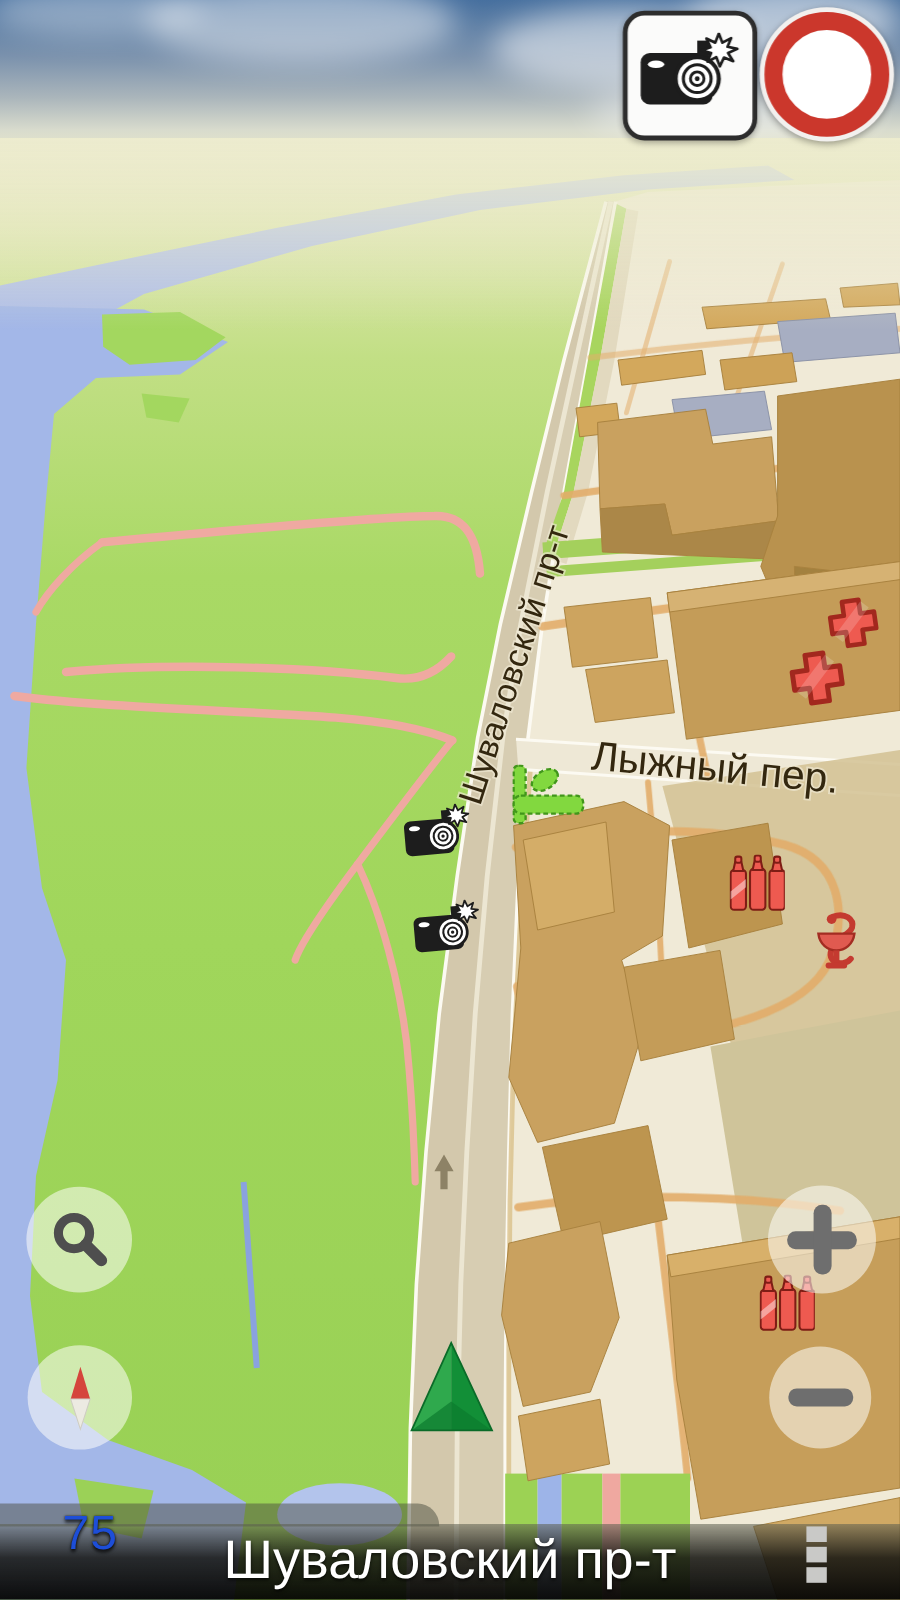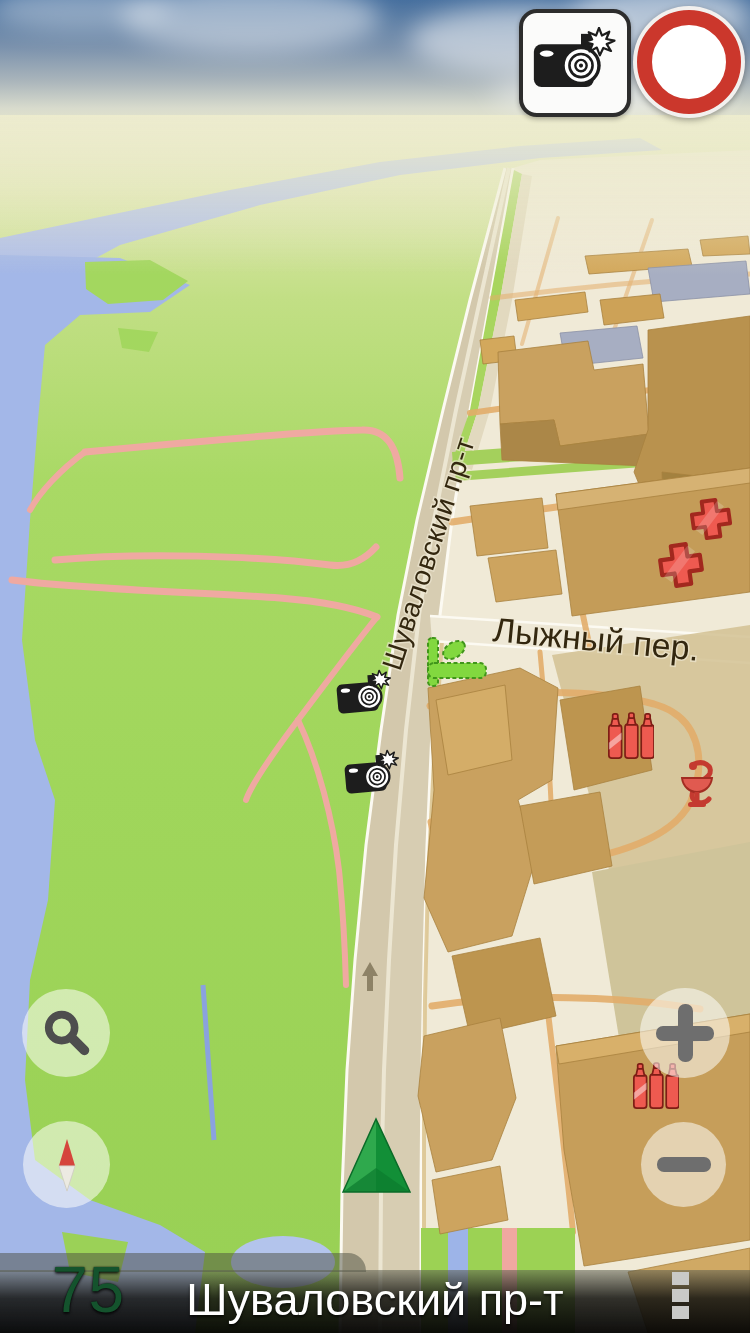--- a/index.html
+++ b/index.html
@@ -31,21 +31,21 @@
     background:#6e6e6e;border-radius:7px;}
   .plus::after{content:"";position:absolute;left:21.5px;top:0;width:15px;height:58px;
     background:#6e6e6e;border-radius:7px;}
   .minus{width:54px;height:15px;background:#6e6e6e;border-radius:7px;}
 
   
   .bar-tab{position:absolute;left:0;top:1253px;width:366px;height:19px;
     background:rgba(75,78,64,.5);border-top-right-radius:18px;}
   .bottom-bar{position:absolute;left:0;top:1270px;width:750px;height:63px;
     background:linear-gradient(rgba(95,97,82,.55), rgba(22,22,18,.88) 45%, rgba(5,5,4,.96));}
-  .speed-value{position:absolute;left:52px;top:1258px;font-size:64px;color:#14532d;line-height:1;
+  .speed-value{position:absolute;left:52px;top:1258px;font-size:40px;color:#1d4ed8;line-height:1;
     text-shadow:0 2px 3px rgba(0,0,0,.75),0 0 2px rgba(0,0,0,.8);letter-spacing:1px;}
   .street-name{position:absolute;left:0;top:1277px;width:750px;text-align:center;
     font-size:45px;color:#ffffff;line-height:1;text-shadow:0 2px 3px rgba(0,0,0,.75);}
   .menu-dots{position:absolute;left:672px;top:1272px;display:flex;flex-direction:column;gap:4px;}
   .menu-dots span{display:block;width:17px;height:13px;background:#c9c9c7;}
 </style>
 </head>
 <body>
 
 <div class="screen">

